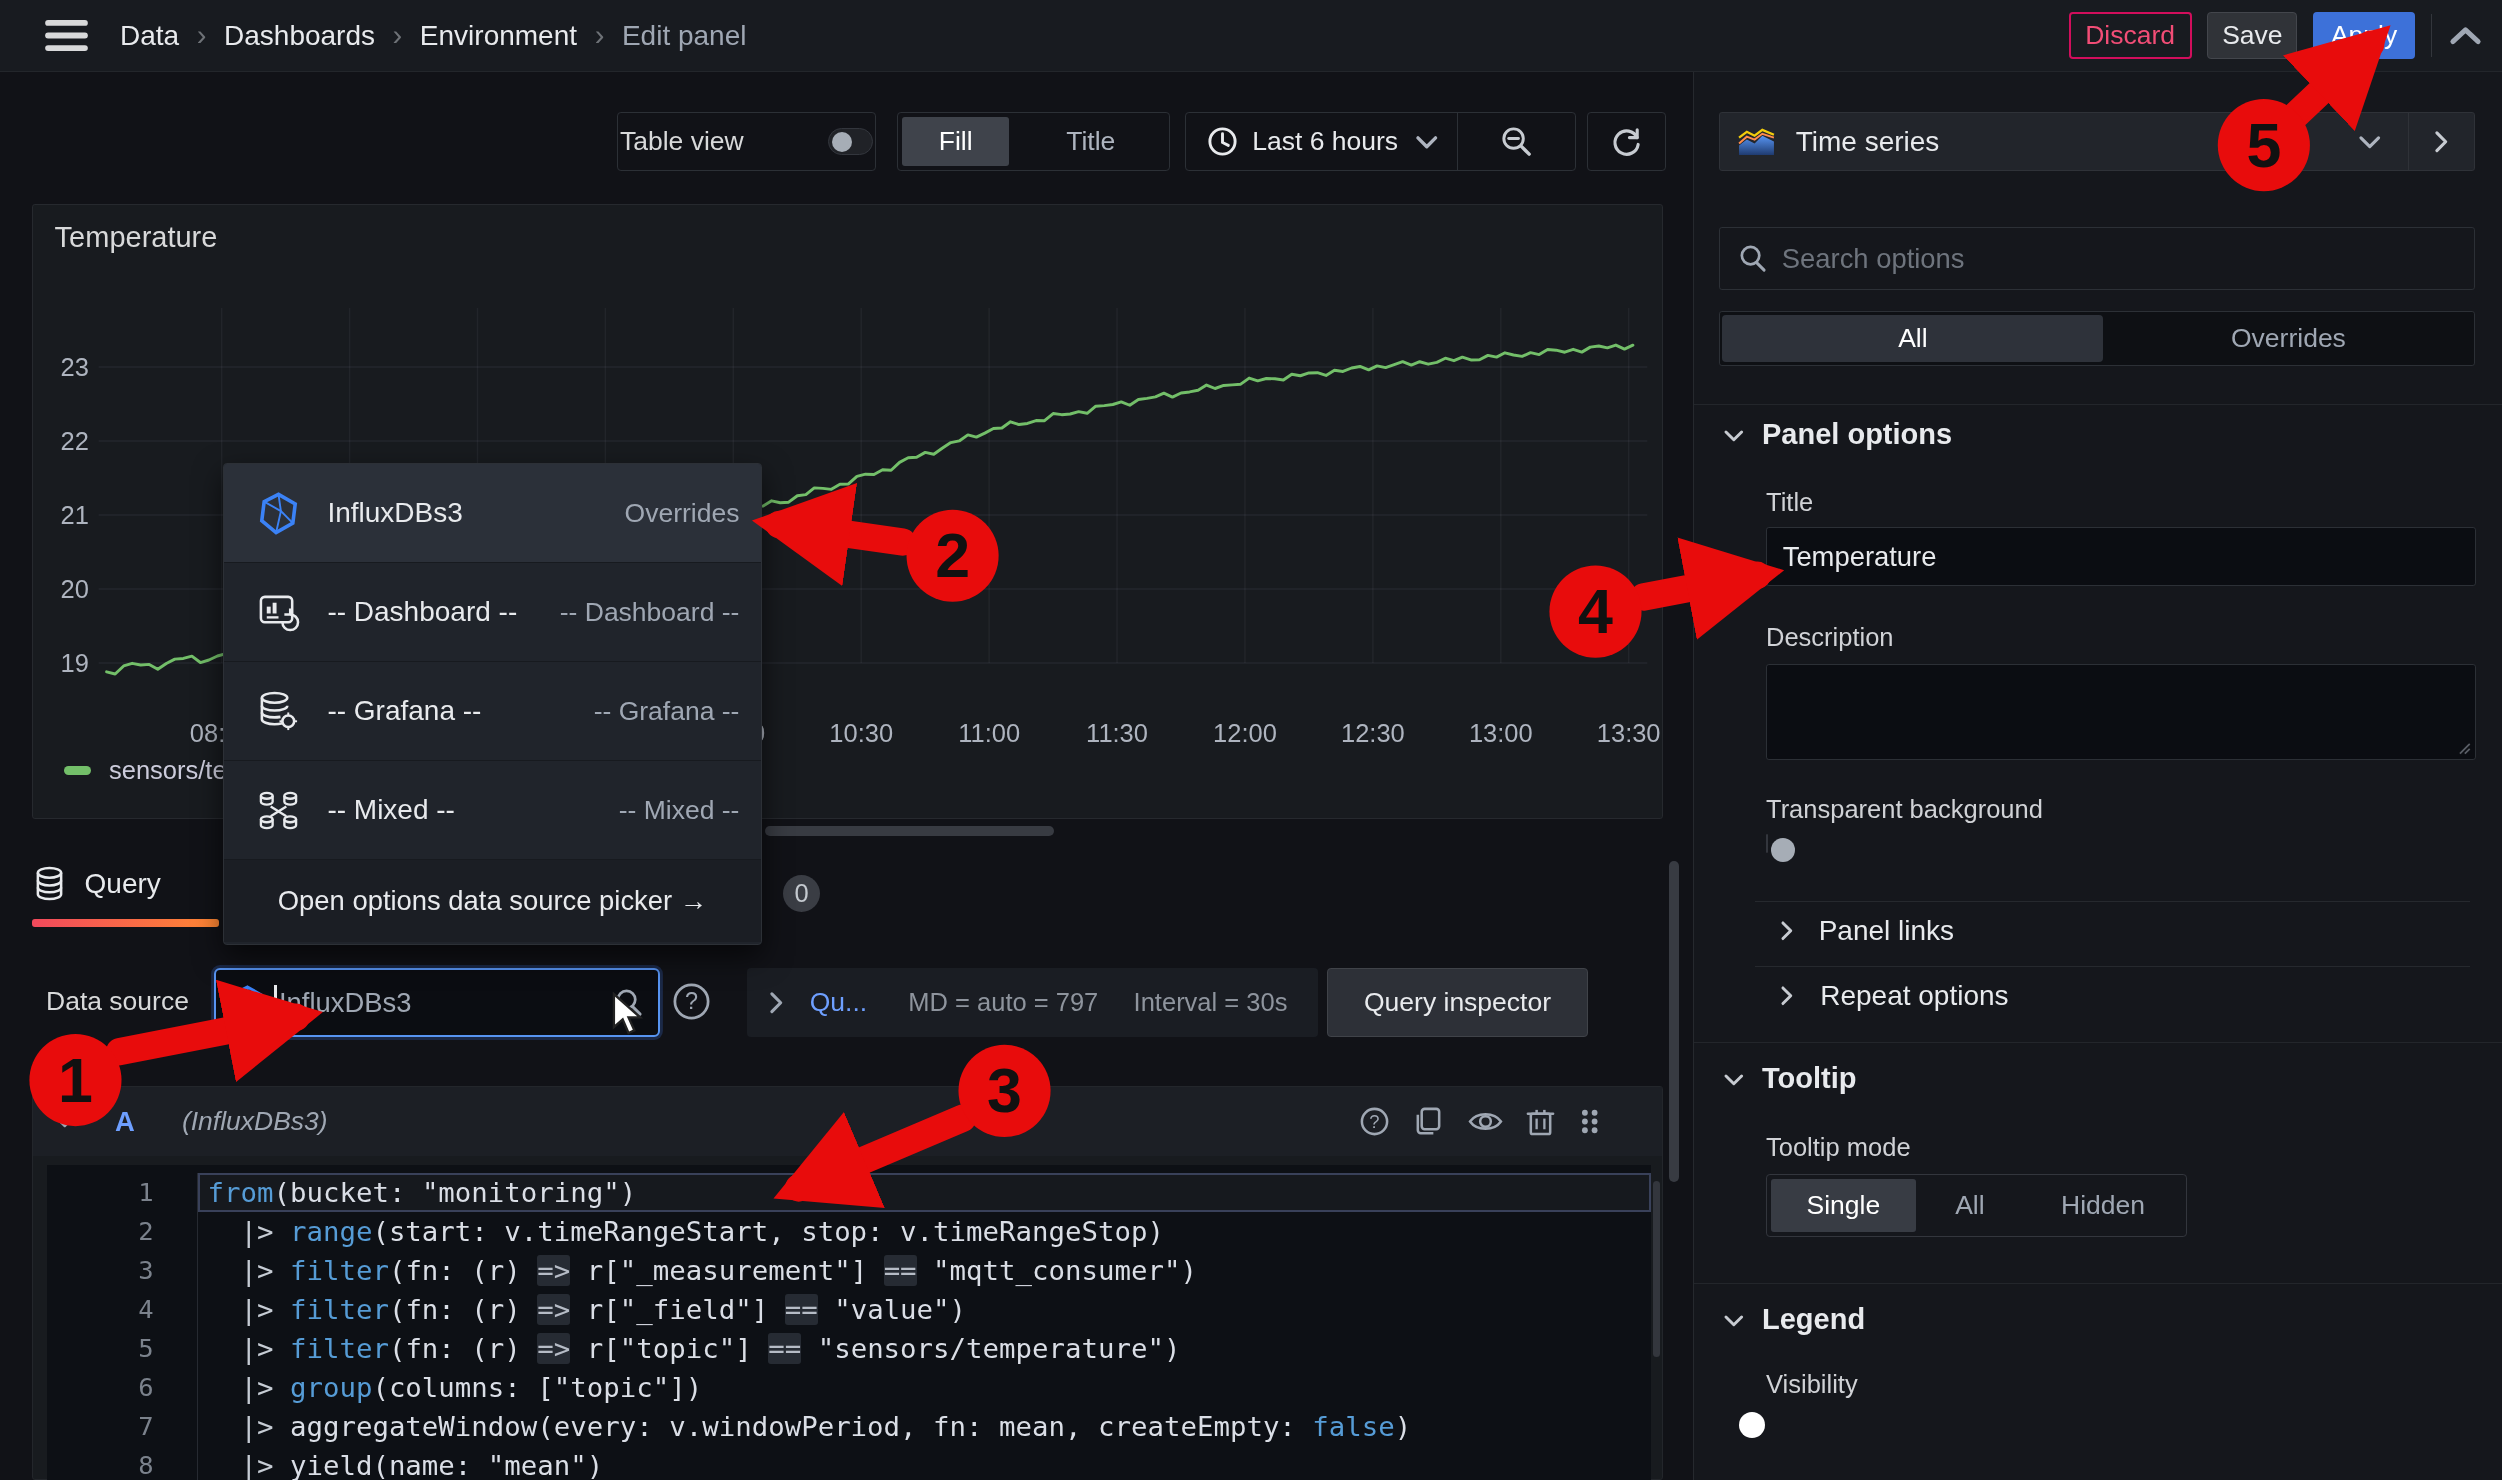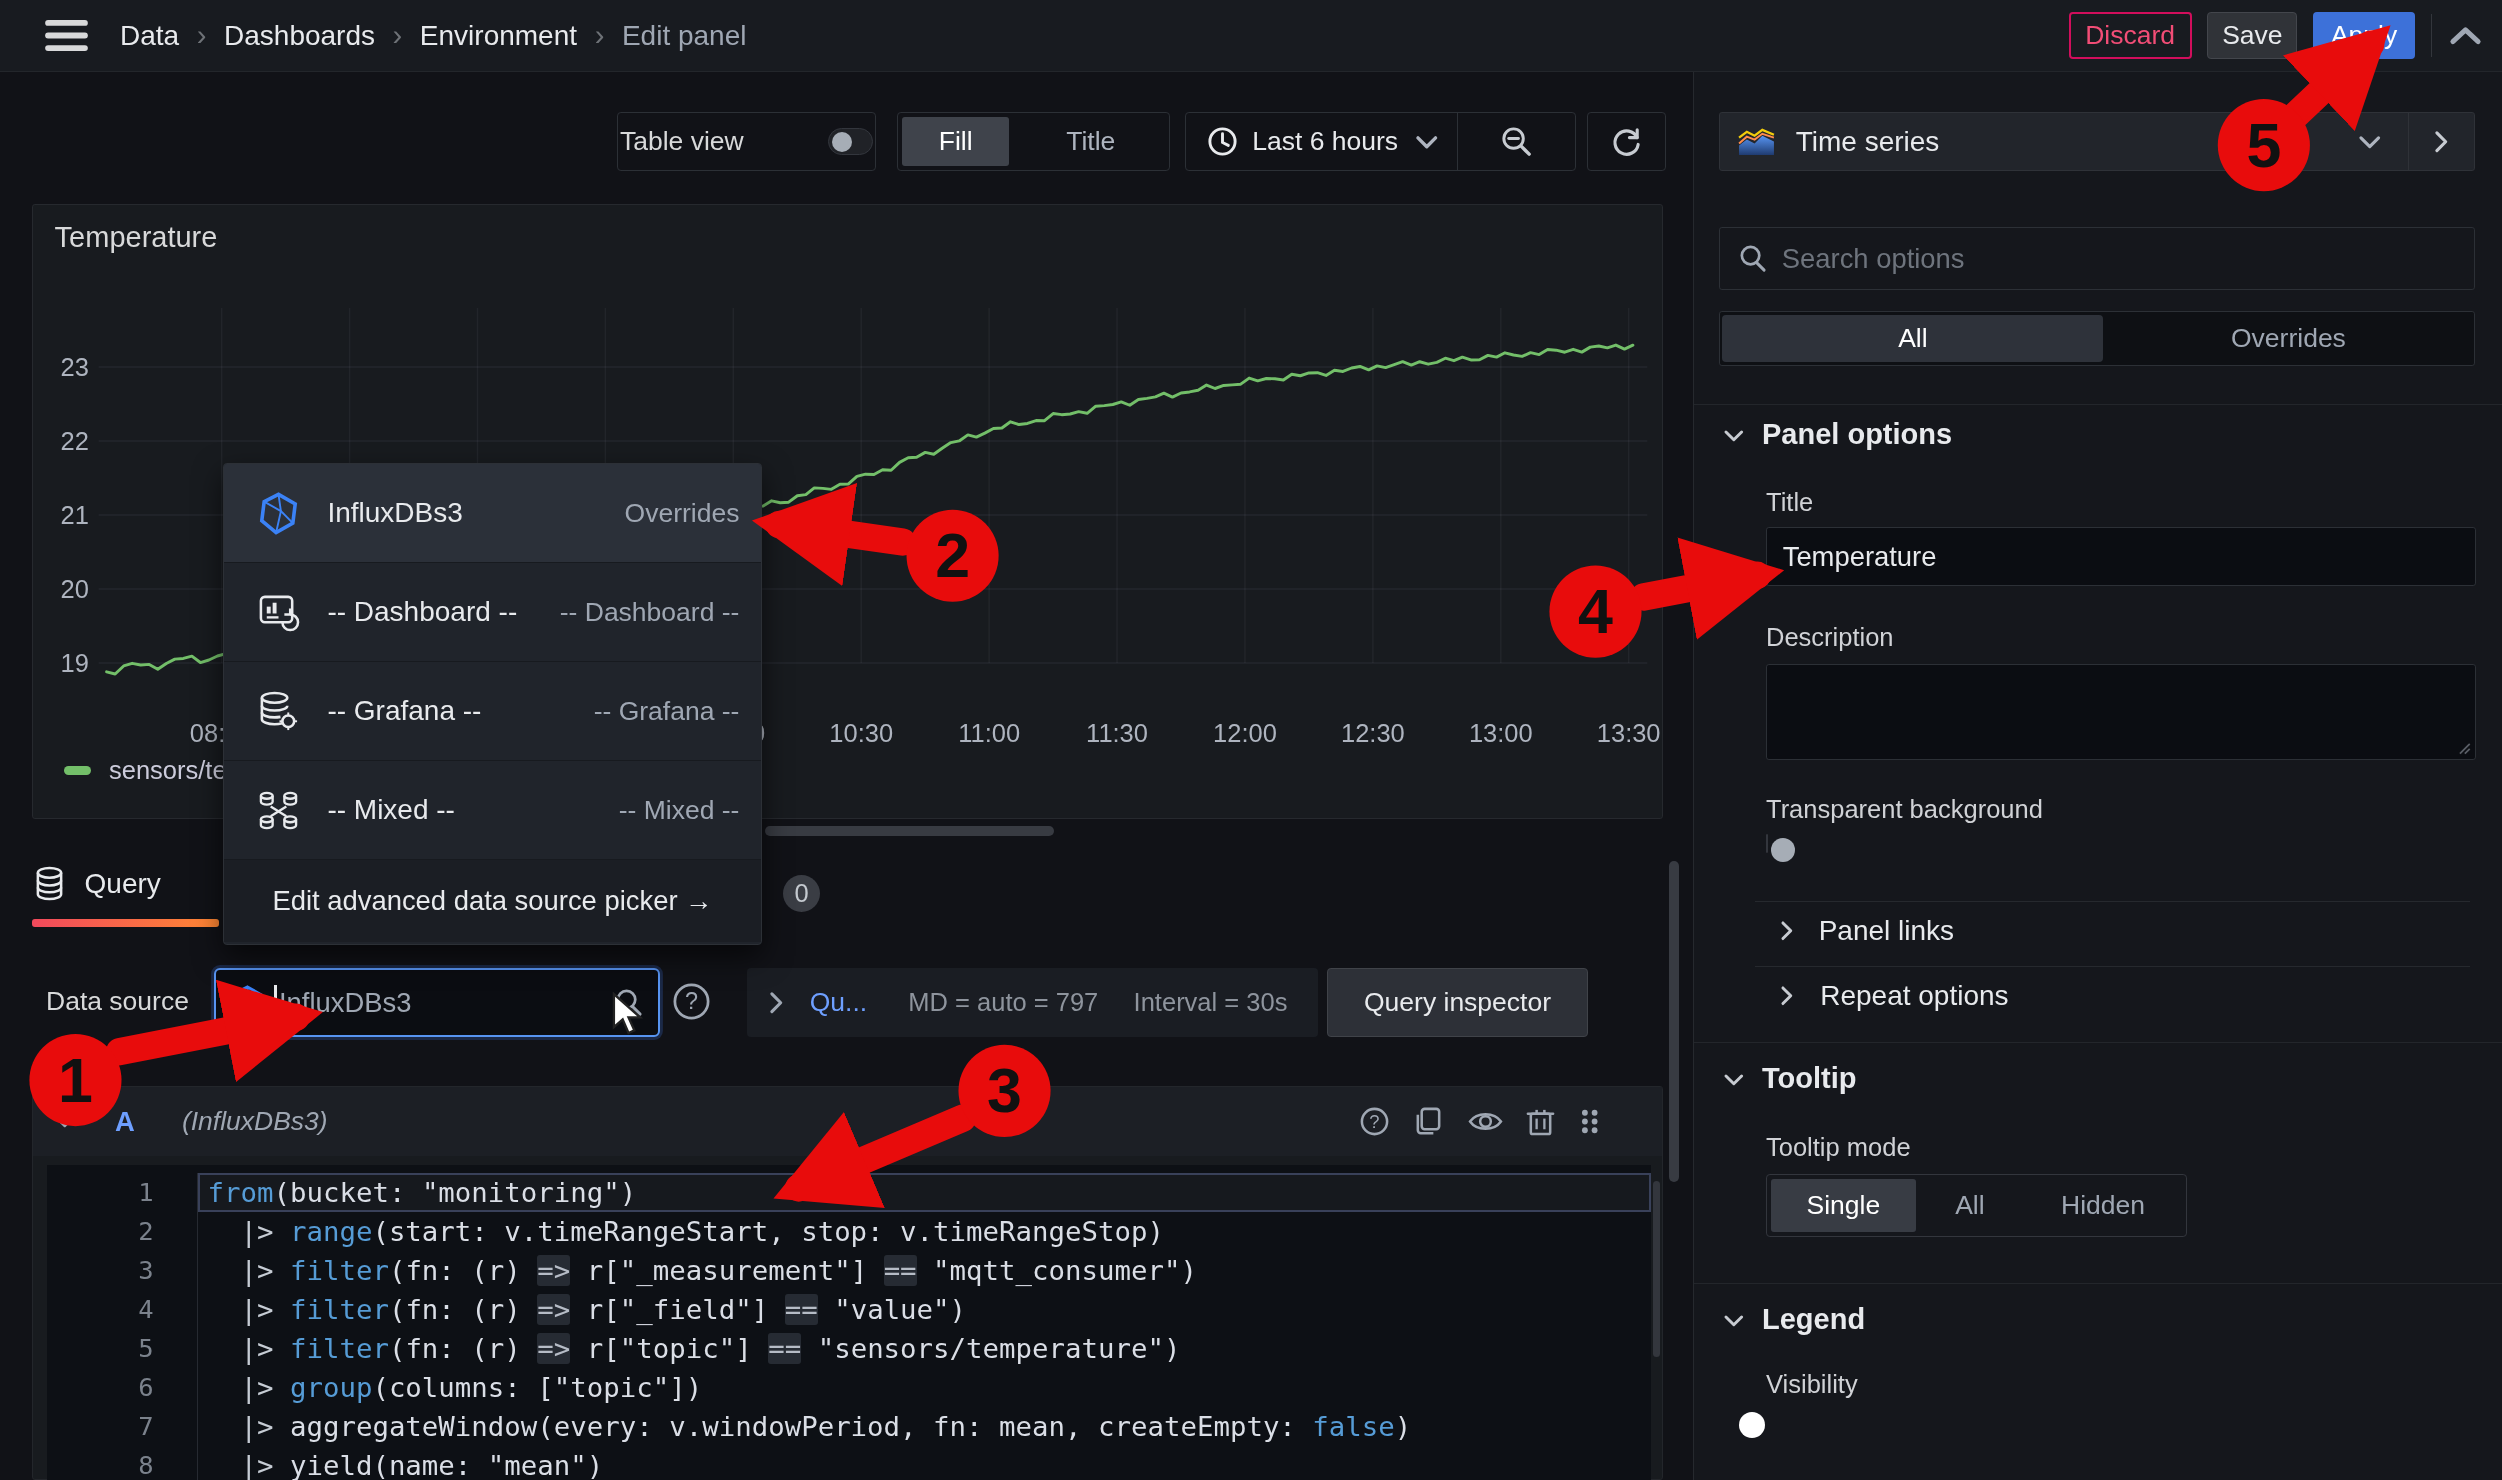--- a/index.html
+++ b/index.html
@@ -346,21 +346,21 @@
               <path d="M28 31 v6 c0 1.6 2.7 3 6 3 s6-1.4 6-3 v-6"></path>
               <line x1="14" y1="18" x2="30" y2="28"></line>
               <line x1="30" y1="18" x2="14" y2="28"></line>
             </g>
           </svg>
         </span>
         <span class="mname">-- Mixed --</span>
         <span class="mtype">-- Mixed --</span>
       </div>
     </div>
-  <div style="height:82px;display:flex;align-items:center;justify-content:center;font-size:27.4px;font-weight:500;color:#e8eaed;background:#1b1e24;">Edit advanced data source picker →</div>
+  <div style="height:82px;display:flex;align-items:center;justify-content:center;font-size:27.4px;font-weight:500;color:#e8eaed;background:#1b1e24;">Open options data source picker →</div>
 </div>
 
 <svg class="abs" style="left:610px;top:992px;z-index:60;" width="39" height="47" viewBox="0 0 20 24">
   <polygon points="2,1 2,18 6.5,14 9.5,21 12.5,19.6 9.5,13 15.5,13" fill="#fff" stroke="#222" stroke-width="1.2"></polygon>
 </svg>
 
 <div id="rpanel" class="abs">
   
   <div class="abs row" style="left:24.5px;top:40px;width:756px;height:59px;background:#22252b;border:1px solid #2f3238;border-radius:2.9px;box-sizing:border-box;">
     <span style="margin-left:17.6px;">

